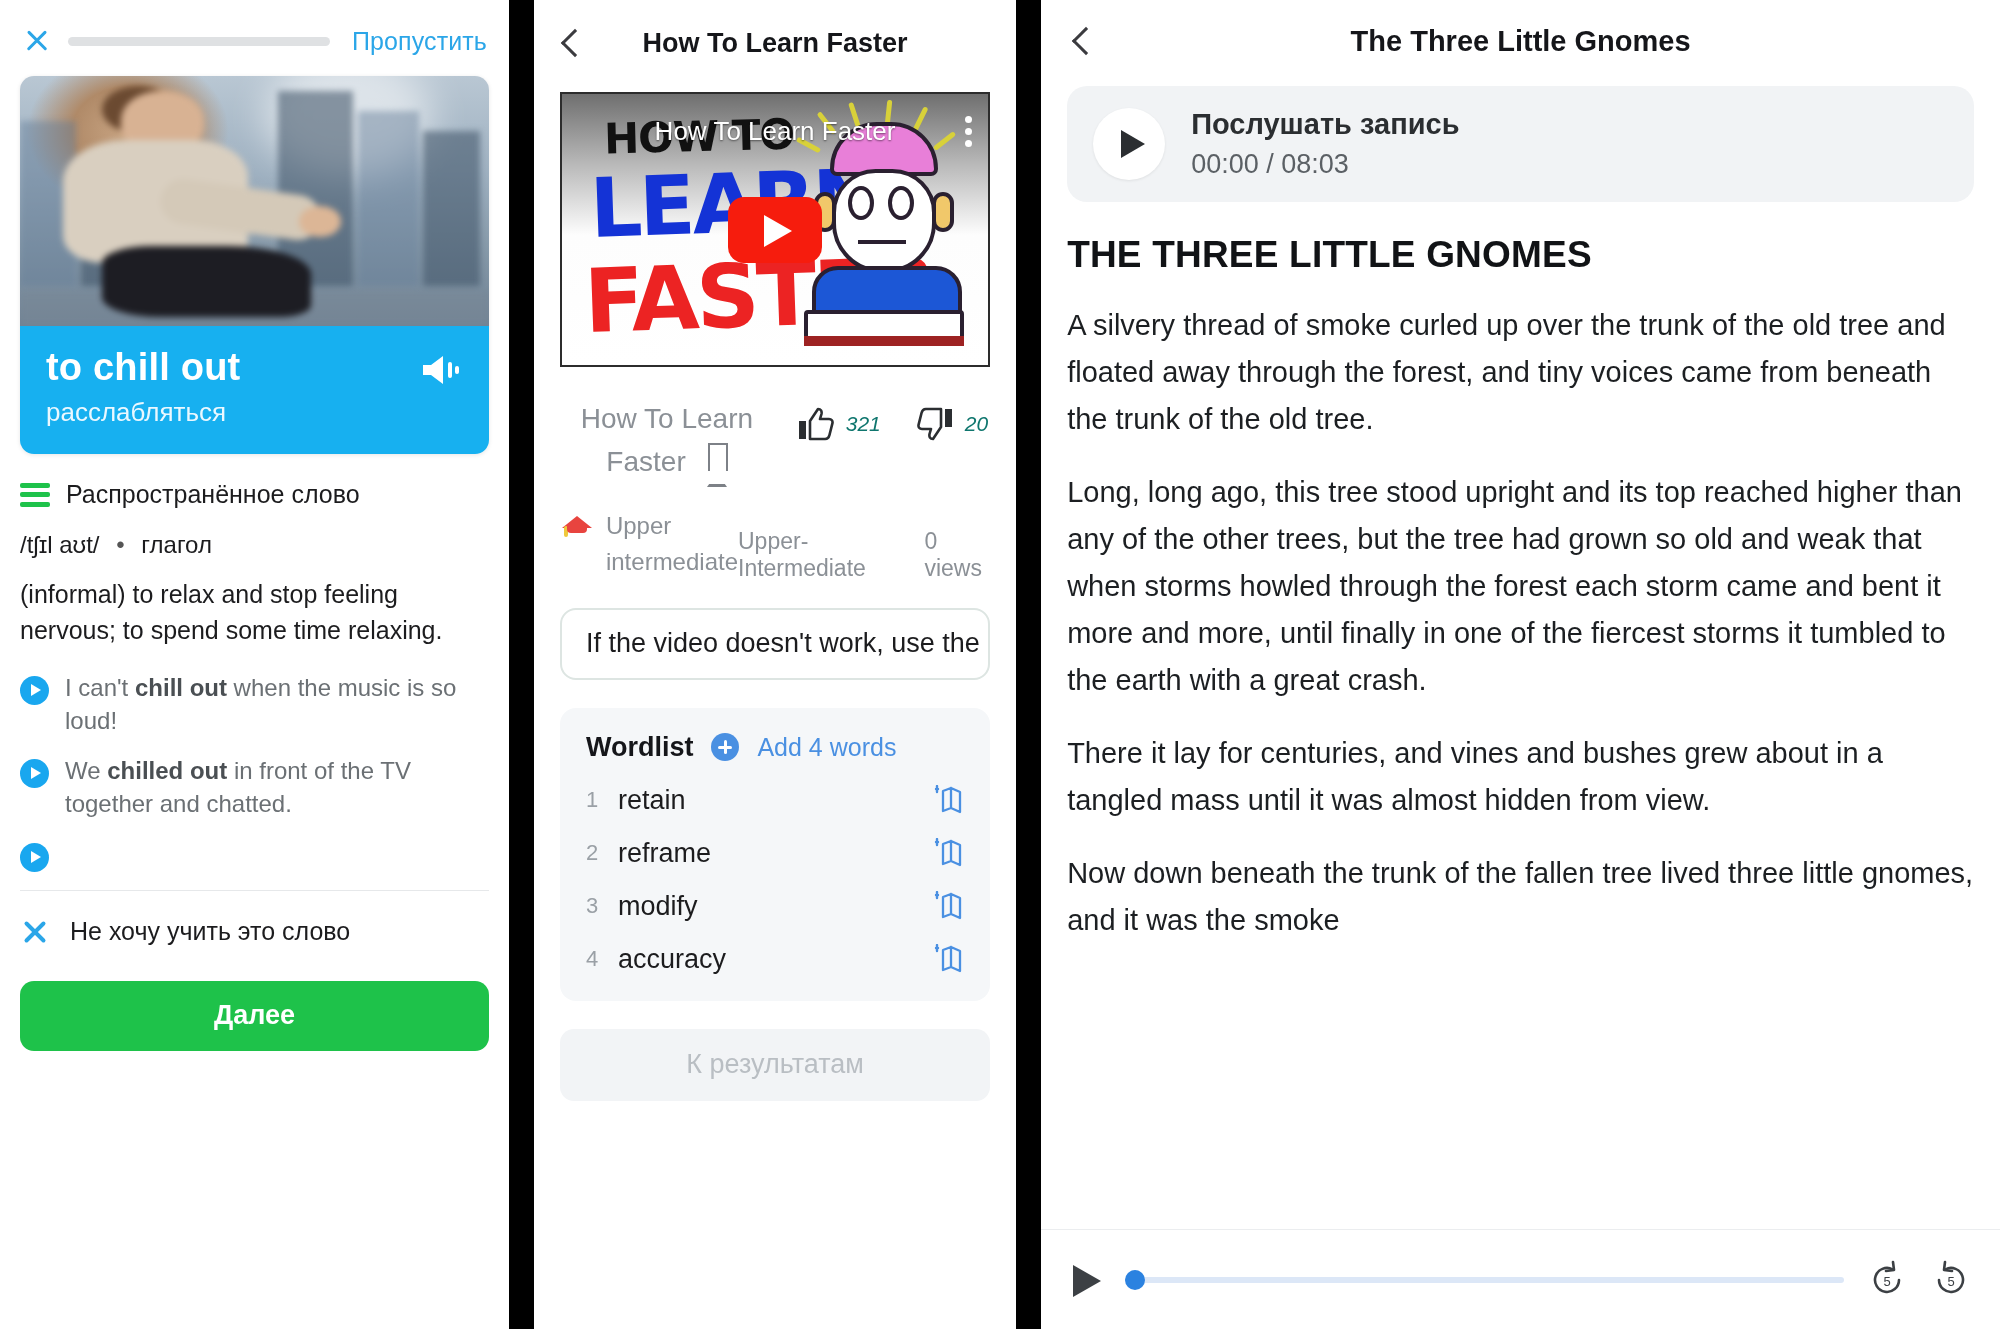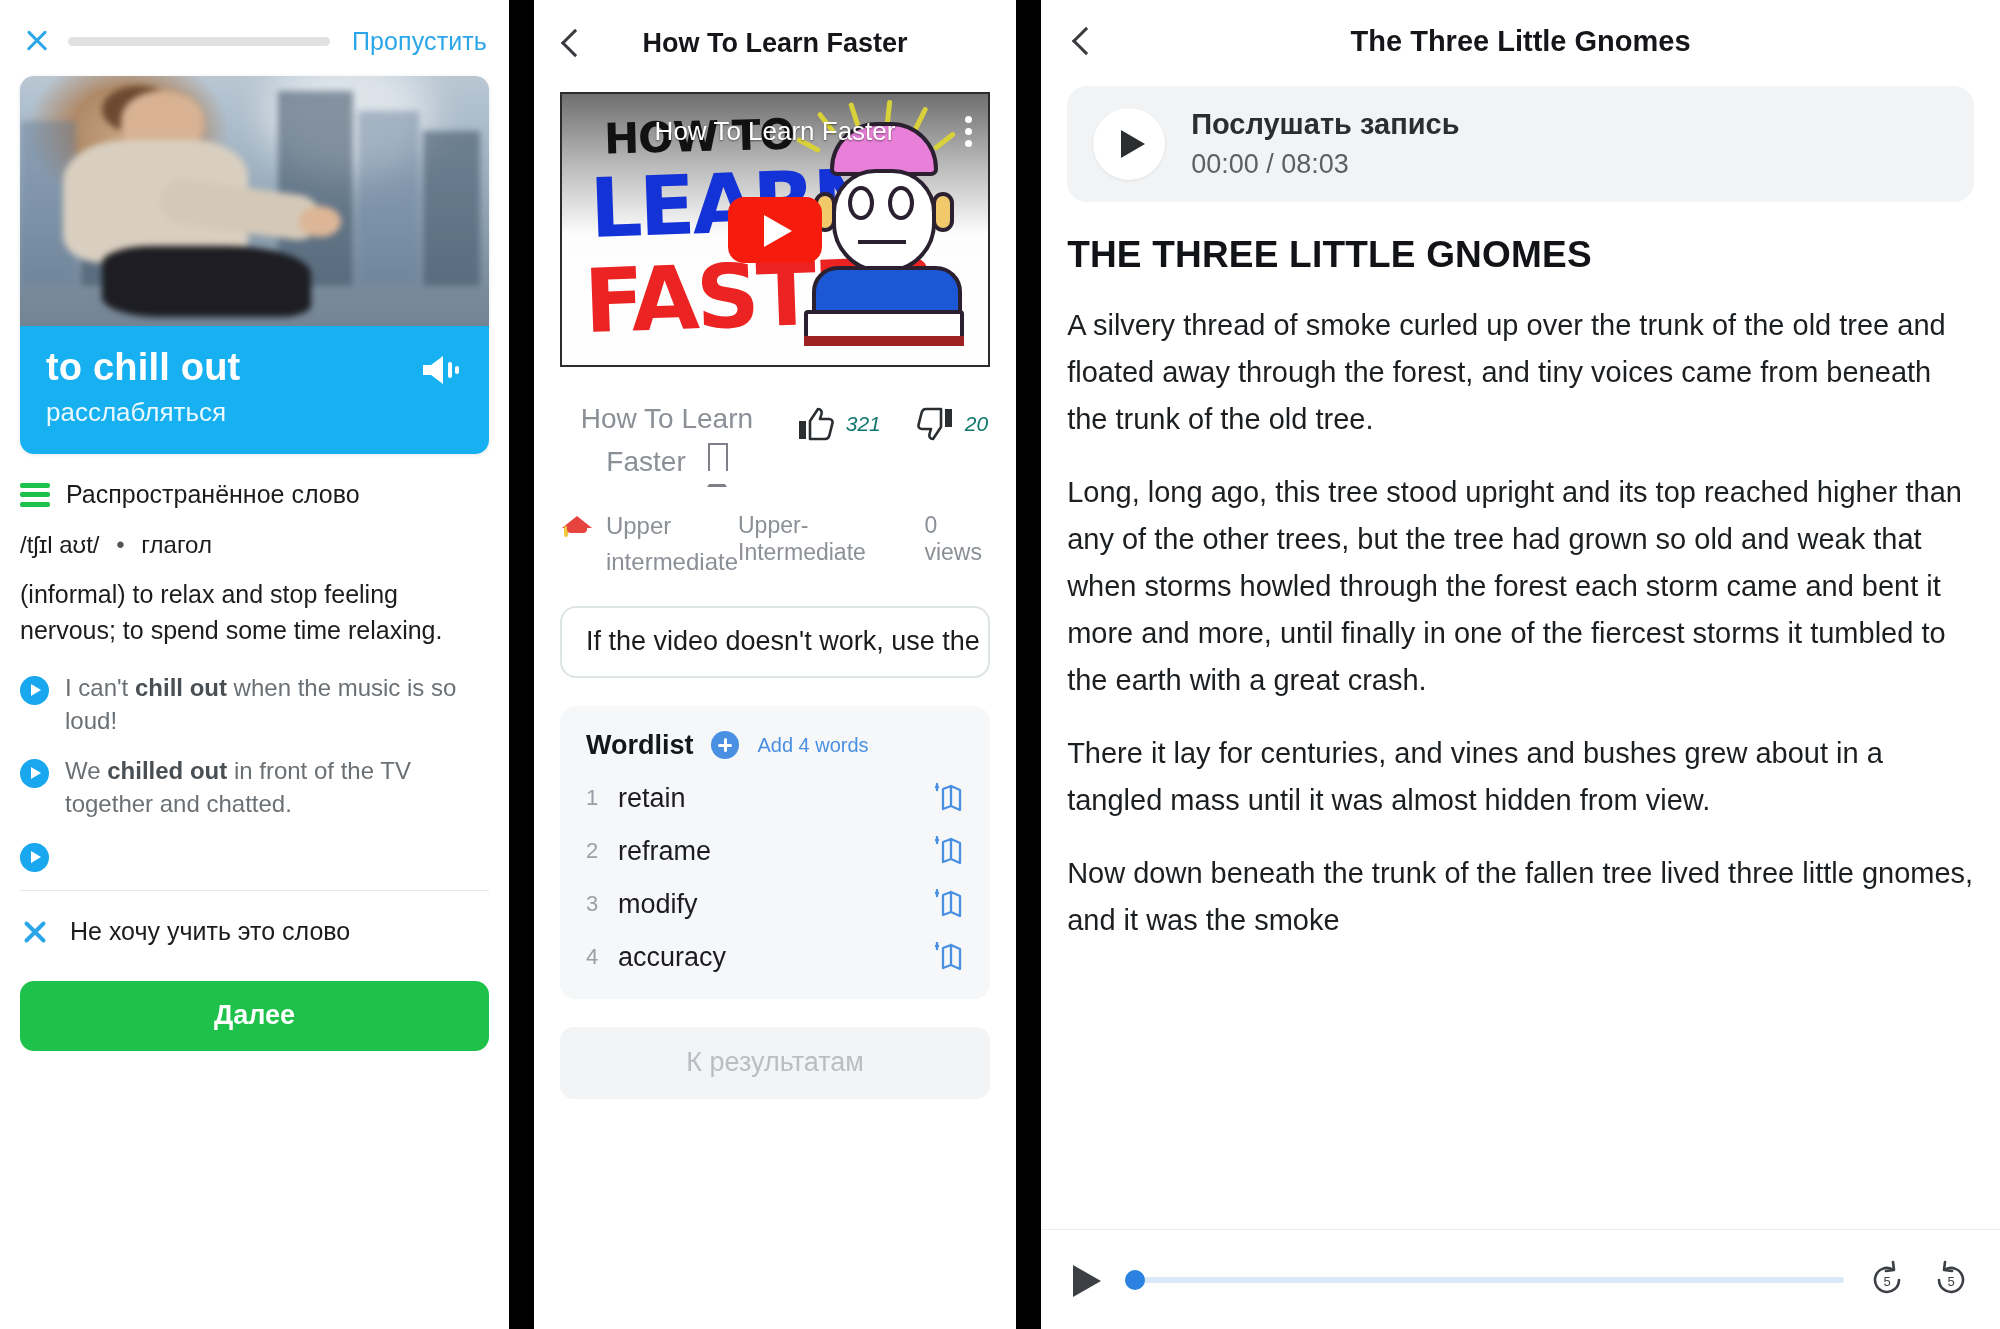--- a/index.html
+++ b/index.html
@@ -200,40 +200,40 @@
   .thumb svg { display: block; }
 
   .meta-row2 { display: flex; align-items: flex-start; justify-content: space-between; margin-top: 24px; }
   .level { display: flex; gap: 14px; width: 200px; }
   .cap-ic { width: 30px; height: 26px; flex: 0 0 30px; position: relative; margin-top: 4px; }
   .cap-ic::before { content:""; position:absolute; left:0; top:4px; width:0; height:0; border-left:15px solid transparent; border-right:15px solid transparent; border-bottom:12px solid #e8443f; }
   .cap-ic::after  { content:""; position:absolute; left:5px; top:14px; width:20px; height:7px; background:#e8443f; border-radius:0 0 4px 4px; }
   .tassel { position:absolute; left:2px; top:14px; width:4px; height:11px; background:#efc93c; border-radius:2px; }
   .level-text { font-size: 24px; color: #8b9096; line-height: 1.5; }
   .meta-right { display: flex; gap: 22px; align-items: flex-start; margin-top: 4px; }
-  .meta-right span { font-size: 23px; color: #8b9096; }
+  .meta-right span { font-size: 23px; color: #8b9096; margin-top: 16px; }
 
   .note-box {
     margin: 26px 26px 0 26px; border: 2px solid #dde5e2; border-radius: 16px;
     height: 72px; display: flex; align-items: center; padding: 0 24px; overflow: hidden;
   }
   .note-box span { font-size: 27px; color: #1c1c1e; white-space: nowrap; }
 
   .wordlist-box {
     margin: 28px 26px 0 26px; background: #f5f7f9; border-radius: 16px; padding: 24px 26px 26px 26px;
   }
   .wl-head { display: flex; align-items: center; gap: 18px; }
   .wl-title { font-size: 27px; font-weight: bold; color: #15161a; }
   .plus-circle {
     width: 28px; height: 28px; border-radius: 50%; background: #4a90e2; position: relative; cursor: pointer;
   }
   .plus-circle::before, .plus-circle::after { content:""; position:absolute; background:#fff; border-radius:2px; }
   .plus-circle::before { left: 7px; top: 12.5px; width: 14px; height: 3px; }
   .plus-circle::after  { left: 12.5px; top: 7px; width: 3px; height: 14px; }
-  .wl-add { font-size: 20px; color: #4a90e2; cursor: pointer; }
+  .wl-add { font-size: 25px; color: #4a90e2; cursor: pointer; }
   .wl-item { display: flex; align-items: center; margin-top: 22px; }
   .wl-num { width: 32px; font-size: 22px; color: #9aa0a6; }
   .wl-word { flex: 1; font-size: 27px; color: #1c1c1e; }
   .addbook svg { display: block; }
 
   .btn-results {
     margin: 28px 26px 0 26px; height: 72px; border-radius: 14px; background: #f2f4f6;
     display: flex; align-items: center; justify-content: center; border: none; width: calc(100% - 52px);
     color: #b9bec3; font-size: 27px; cursor: pointer;
   }

